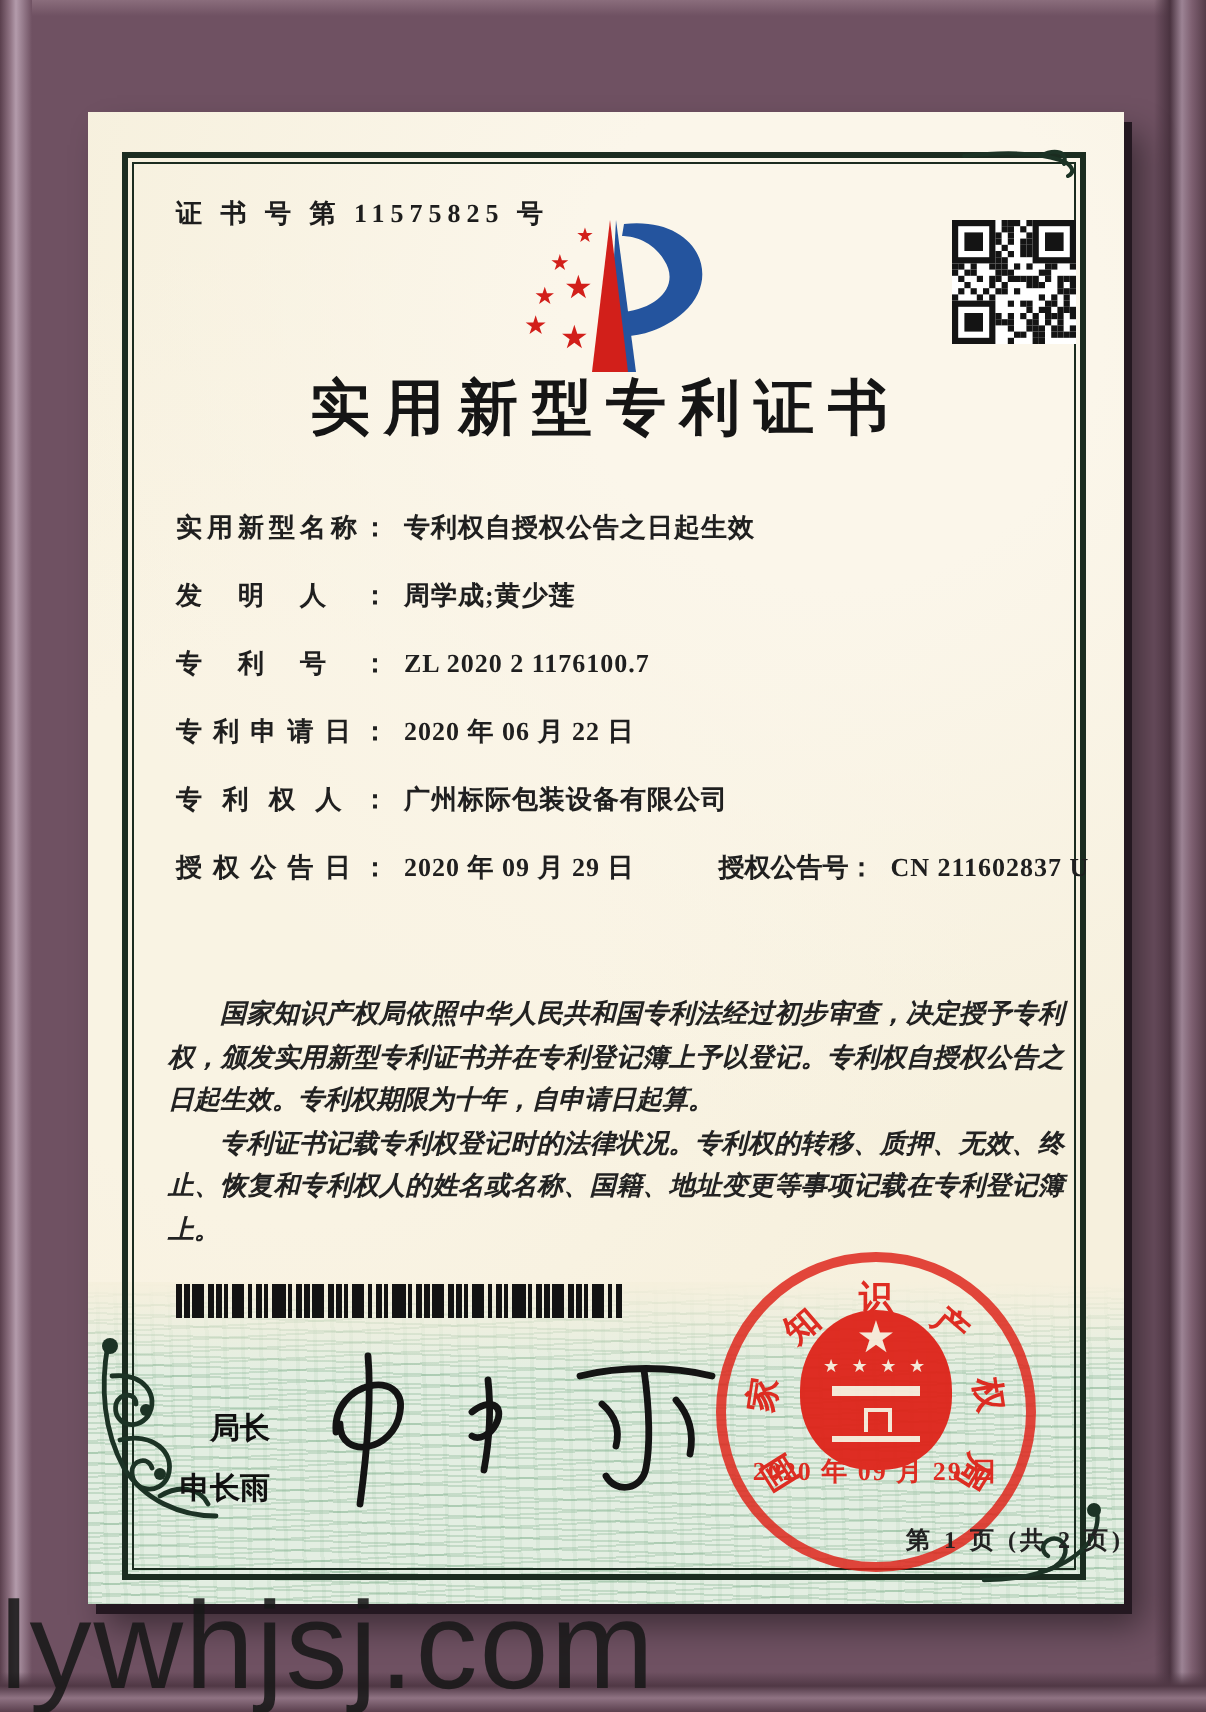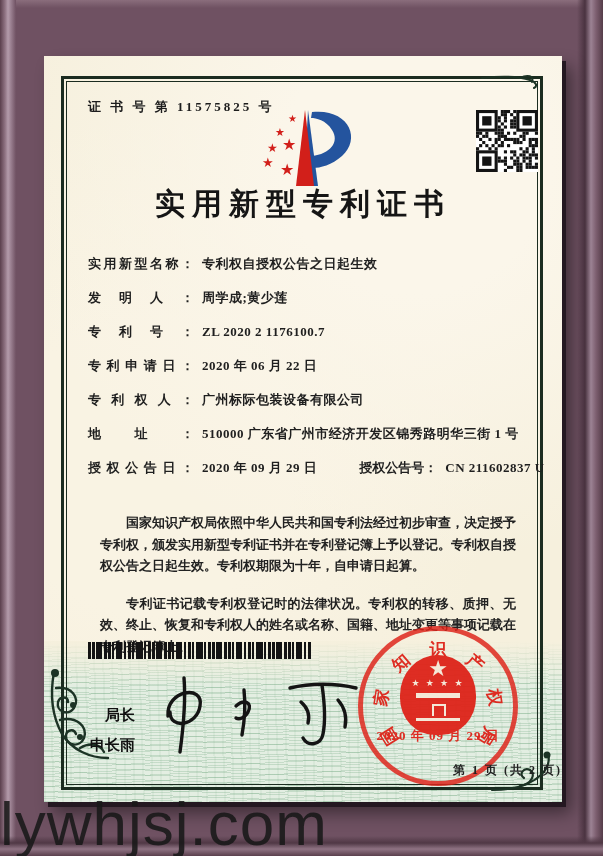--- a/index.html
+++ b/index.html
@@ -67,21 +67,21 @@
   .f-value{margin-left:8px;letter-spacing:.5px;}
   .grant-row{display:flex;}
   .grant-cell2{margin-left:42px;}
 
   
   .paras{
     position:absolute;left:40px;top:440px;width:448px;
     font-size:13px;line-height:21.5px;font-weight:600;color:#222;
     text-align:justify;
   }
-  .paras p{margin:16px;text-indent:2em;}
+  .paras p{margin:0;text-indent:2em;font-style:italic;}
 
   
   .barcode{
     position:absolute;left:44px;top:586px;width:224px;height:17px;
     background:
       repeating-linear-gradient(90deg,#131313 0 2px,rgba(0,0,0,0) 2px 4px),
       repeating-linear-gradient(90deg,#131313 0 1px,rgba(0,0,0,0) 1px 6px),
       repeating-linear-gradient(90deg,#131313 0 3px,rgba(0,0,0,0) 3px 10px);
   }
 
@@ -340,23 +340,20 @@
     </div>
     <div class="f-row">
       <span class="f-label">专利号：</span><span class="f-value">ZL 2020 2 1176100.7</span>
     </div>
     <div class="f-row">
       <span class="f-label">专利申请日：</span><span class="f-value">2020 年 06 月 22 日</span>
     </div>
     <div class="f-row">
       <span class="f-label">专利权人：</span><span class="f-value">广州标际包装设备有限公司</span>
     </div>
-    <div class="f-row">
-      <span class="f-label">地址：</span><span class="f-value">510000 广东省广州市经济开发区锦秀路明华三街 1 号</span>
-    </div>
     <div class="f-row grant-row">
       <span><span class="f-label">授权公告日：</span><span class="f-value">2020 年 09 月 29 日</span></span>
       <span class="grant-cell2"><span>授权公告号：</span><span class="f-value">CN 211602837 U</span></span>
     </div>
   </div>
 
   <div class="paras">
     <p>国家知识产权局依照中华人民共和国专利法经过初步审查，决定授予专利权，颁发实用新型专利证书并在专利登记簿上予以登记。专利权自授权公告之日起生效。专利权期限为十年，自申请日起算。</p>
     <p>专利证书记载专利权登记时的法律状况。专利权的转移、质押、无效、终止、恢复和专利权人的姓名或名称、国籍、地址变更等事项记载在专利登记簿上。</p>
   </div>

